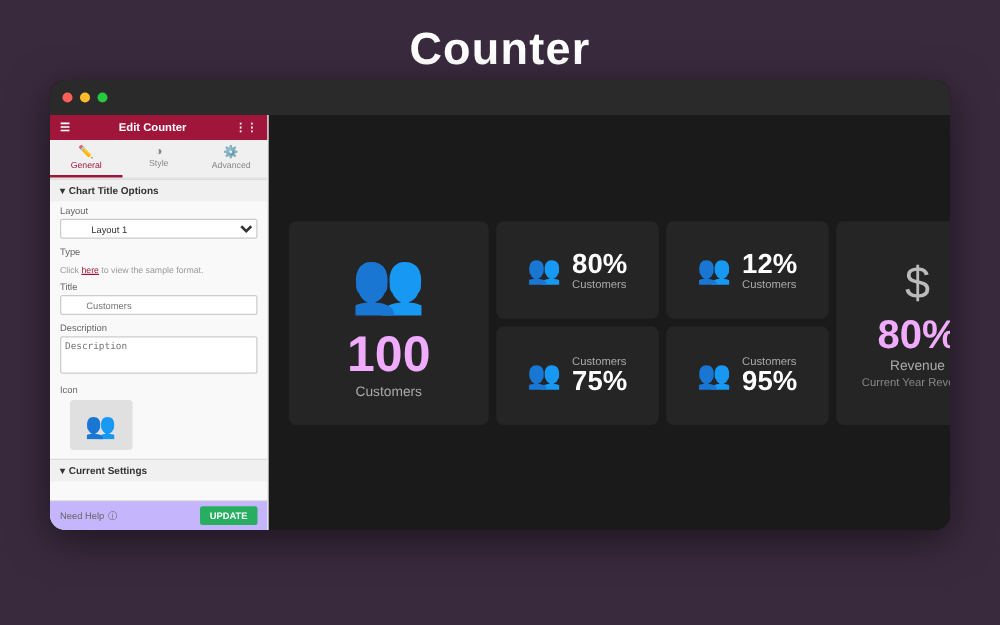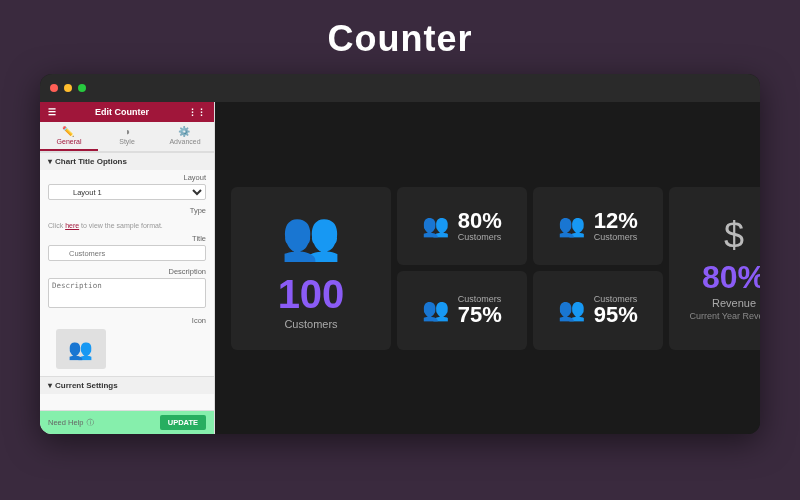--- a/index.html
+++ b/index.html
@@ -12,21 +12,21 @@
       flex-direction: column;
       align-items: center;
       overflow: hidden;
     }
 
     .page-title {
       color: #ffffff;
       font-size: 36px;
       font-weight: 700;
       margin-top: 18px;
-      margin-bottom: 14px;
+      margin-bottom: 4px;
       letter-spacing: 1px;
     }
 
     .browser-window {
       width: 720px;
       height: 360px;
       background: #1a1a1a;
       border-radius: 12px;
       overflow: hidden;
       display: flex;
@@ -128,21 +128,20 @@
     .sidebar-field {
       padding: 3px 8px;
       font-size: 8px;
       color: #555;
     }
     .sidebar-field label {
       display: block;
       font-size: 7.5px;
       color: #666;
       margin-bottom: 2px;
-      text-align: right;
     }
     .sidebar-field select,
     .sidebar-field input[type="text"] {
       width: 100%;
       height: 16px;
       font-size: 7.5px;
       border: 1px solid #ccc;
       border-radius: 2px;
       padding: 1px 20px;
       background: white;
@@ -182,21 +181,21 @@
       color: #aaa;
     }
 
     .sidebar-footer {
       margin-top: auto;
       padding: 4px 8px;
       display: flex;
       align-items: center;
       justify-content: space-between;
       border-top: 1px solid #ddd;
-      background: #86efac;
+      background: #c4b5fd;
     }
     .sidebar-footer-text {
       font-size: 7.5px;
       color: #666;
       display: flex;
       align-items: center;
       gap: 3px;
     }
     .update-btn {
       background: #27ae60;
@@ -253,21 +252,21 @@
     .counter-tile.large .tile-icon {
       font-size: 48px;
       margin-bottom: 10px;
       color: #bbb;
     }
 
     .counter-tile .tile-number {
       font-size: 32px;
       font-weight: 700;
       line-height: 1;
-      color: #8b5cf6;
+      color: #f0abfc;
     }
 
     .counter-tile.large .tile-number {
       font-size: 40px;
       font-weight: 800;
     }
 
     .counter-tile .tile-label {
       font-size: 11px;
       color: #aaa;

